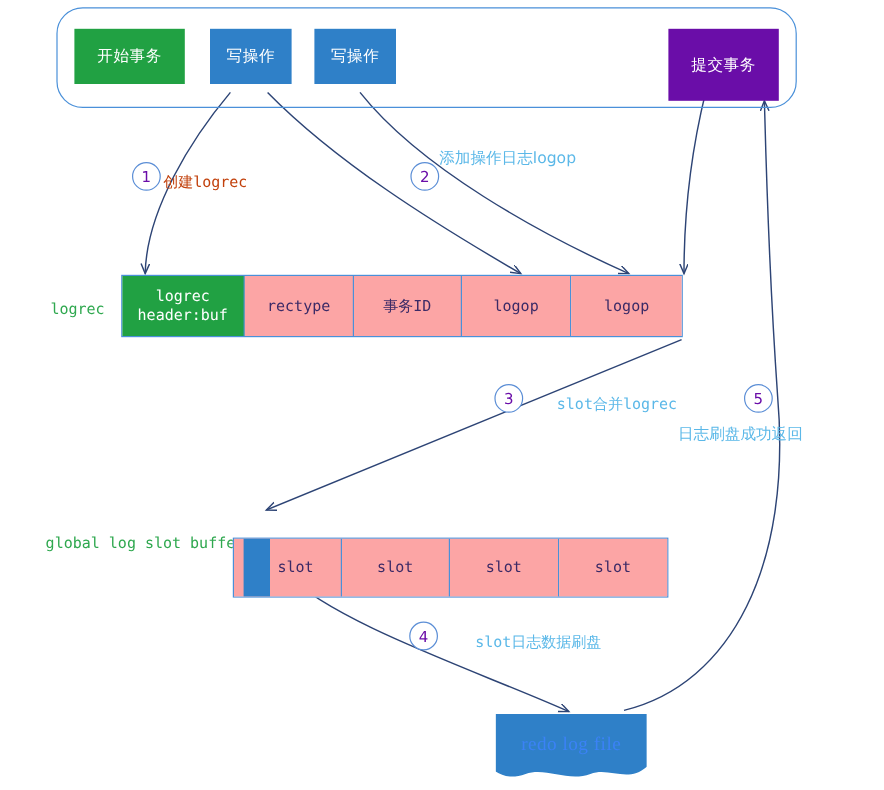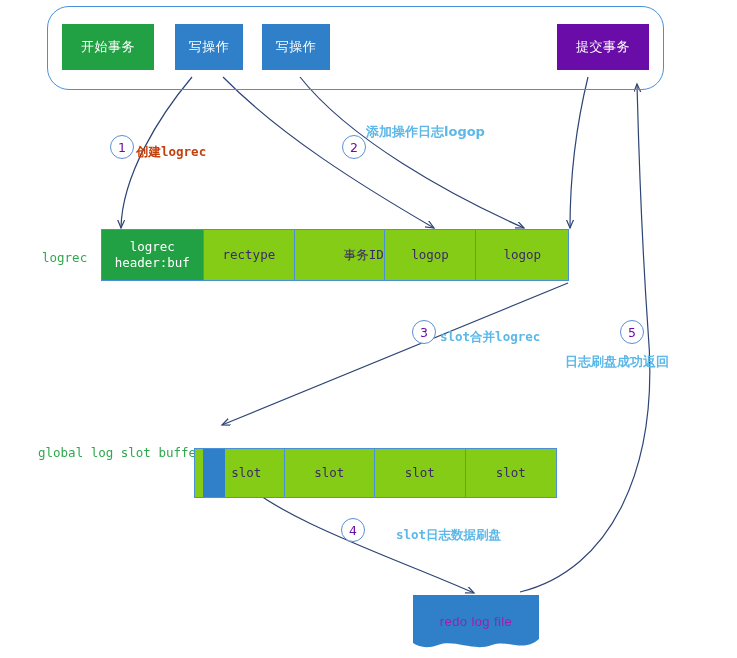--- a/index.html
+++ b/index.html
@@ -67,21 +67,21 @@
     border-right: 1.5px solid #4a90d9;
     display: flex;
     align-items: center;
     justify-content: center;
     text-align: center;
     font-family: "DejaVu Sans Mono", monospace;
     font-size: 12.5px;
     color: #3b2a66;
     line-height: 1.25;
     position: relative;
-    background: #84cc16;
+    background: #fca5a5;
   }
   .cell:last-child { border-right: none; }
   .cell.filled-green {
     background: #21a143;
     color: #ffffff;
     border-right-color: #4a90d9;
   }
   .cell.has-fill { padding-left: 14px; }
   .cell .subfill {
     position: absolute;
@@ -115,21 +115,20 @@
     align-items: center;
     justify-content: center;
     z-index: 5;
   }
   .caption {
     position: absolute;
     font-family: "DejaVu Sans", sans-serif;
     font-size: 13px;
     white-space: nowrap;
     z-index: 4;
-    font-weight: bold;
   }
   .caption.navy { color: #c2410c; }
   .caption.cyan { color: #5bb8e8; }
   .caption.mixed-mono {
     font-family: "DejaVu Sans Mono", monospace;
     font-size: 12.5px;
   }
 
   
   .redo-wrap {
@@ -141,23 +140,23 @@
   }
   .redo-label {
     position: absolute;
     left: 0;
     top: 0;
     width: 126px;
     height: 52px;
     display: flex;
     align-items: center;
     justify-content: center;
-    font-family: Liberation Sans, sans-serif;
-    font-size: 13px;
-    color: #a21caf;
+    font-family: Liberation Serif, serif;
+    font-size: 16px;
+    color: #3b82f6;
     letter-spacing: 0.4px;
     z-index: 2;
   }
 </style>
 </head>
 <body>
 
 <div id="stage">
 
   <svg id="wires" viewBox="0 0 737 658" xmlns="http://www.w3.org/2000/svg">
@@ -192,35 +191,35 @@
   </div>
 
   <div class="node blue" style="left:175px; top:24px; width:68px; height:46px;">
     <span>写操作</span>
   </div>
 
   <div class="node blue" style="left:262px; top:24px; width:68px; height:46px;">
     <span>写操作</span>
   </div>
 
-  <div class="node purple" style="left:557px; top:24px; width:92px; height:46px;text-align:right;">
+  <div class="node purple" style="left:557px; top:24px; width:92px; height:60px;text-align:right;">
     <span>提交事务</span>
   </div>
 
   <div class="row-label" style="left:42px; top:250px;">logrec</div>
 
   <div class="row" style="left:101px; top:229px; width:468px; height:52px;">
     <div class="cell filled-green" style="width:102px;">
       <span style="white-space:pre-line;">logrec
 header:buf</span>
     </div>
     <div class="cell" style="width:92px;">
       <span>rectype</span>
     </div>
-    <div class="cell" style="width:90px;justify-content:flex-end;">
+    <div class="cell" style="width:90px;">
       <span>事务ID</span>
     </div>
     <div class="cell" style="width:92px;">
       <span>logop</span>
     </div>
     <div class="cell" style="width:92px;">
       <span>logop</span>
     </div>
   </div>
 
@@ -255,21 +254,21 @@
   <div class="caption navy mixed-mono" style="left:136px; top:144px;">创建logrec</div>
 
   <div class="step" style="left:342px; top:135px;">
     <span>2</span>
   </div>
   <div class="caption cyan" style="left:366px; top:123px;">添加操作日志logop</div>
 
   <div class="step" style="left:412px; top:320px;">
     <span>3</span>
   </div>
-  <div class="caption cyan mixed-mono" style="left:440px; top:329px;">slot合并logrec</div>
+  <div class="caption cyan mixed-mono" style="left:464px; top:329px;">slot合并logrec</div>
 
   <div class="step" style="left:341px; top:518px;">
     <span>4</span>
   </div>
   <div class="caption cyan mixed-mono" style="left:366px; top:527px;margin-left:30px;">slot日志数据刷盘</div>
 
   <div class="step" style="left:620px; top:320px;">
     <span>5</span>
   </div>
   <div class="caption cyan" style="left:565px; top:353px;">日志刷盘成功返回</div>

